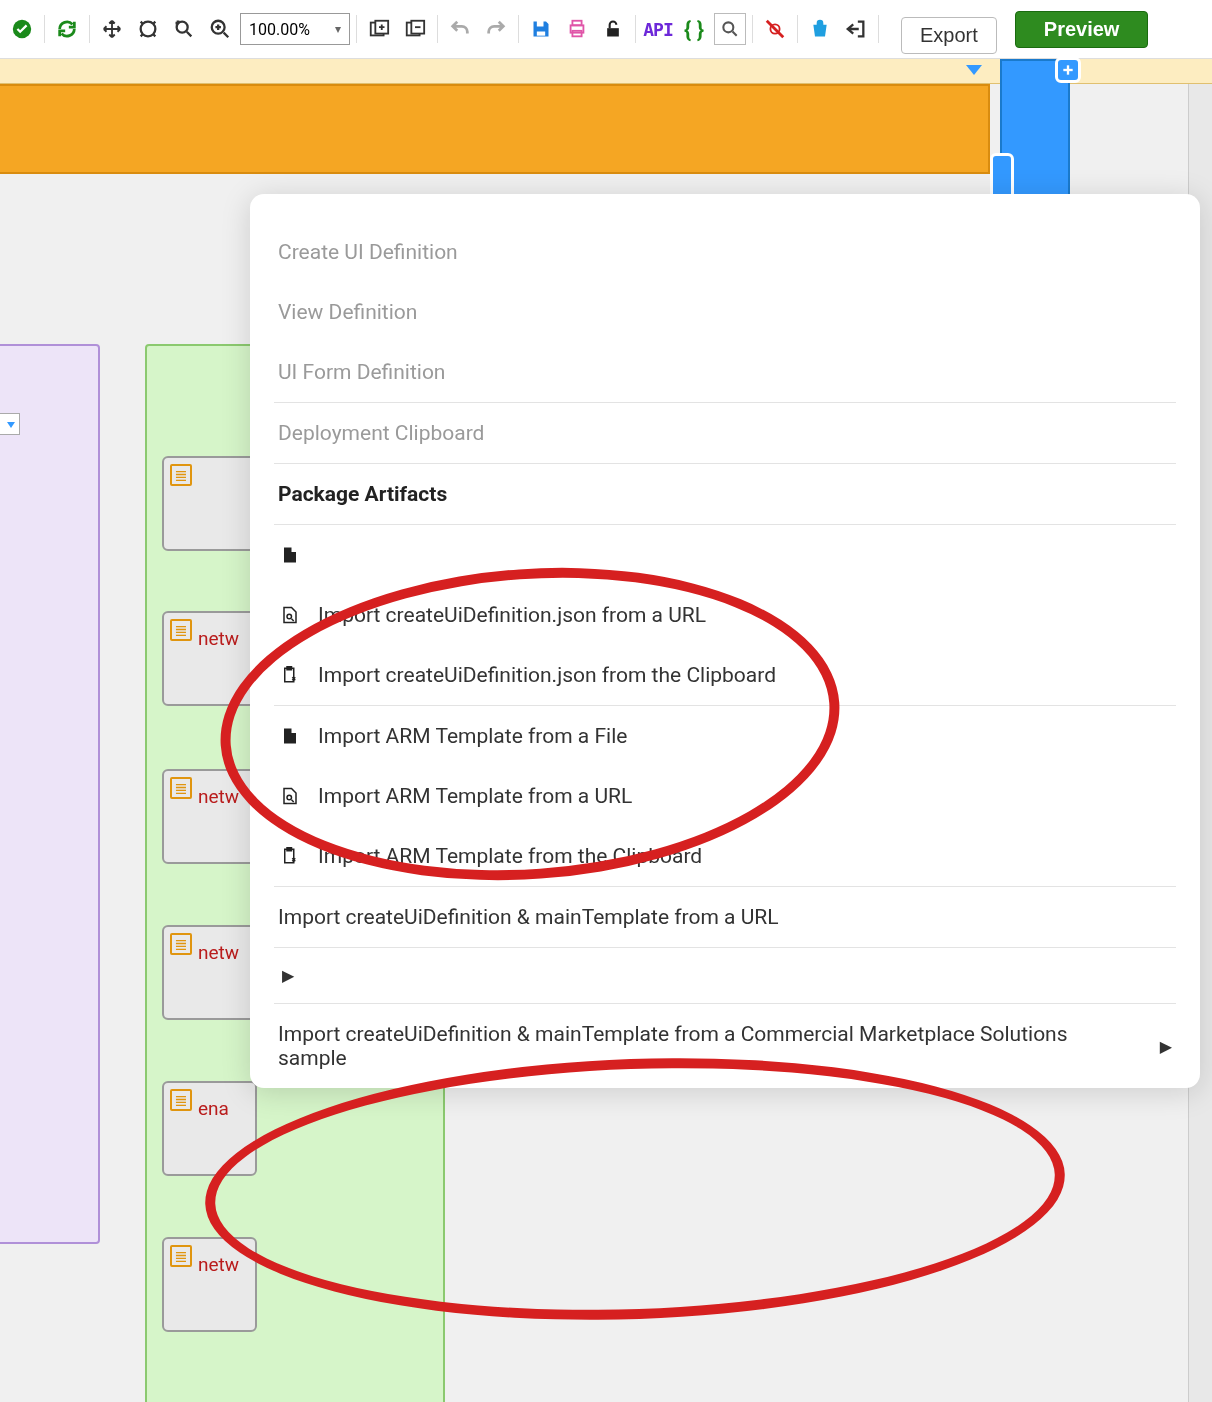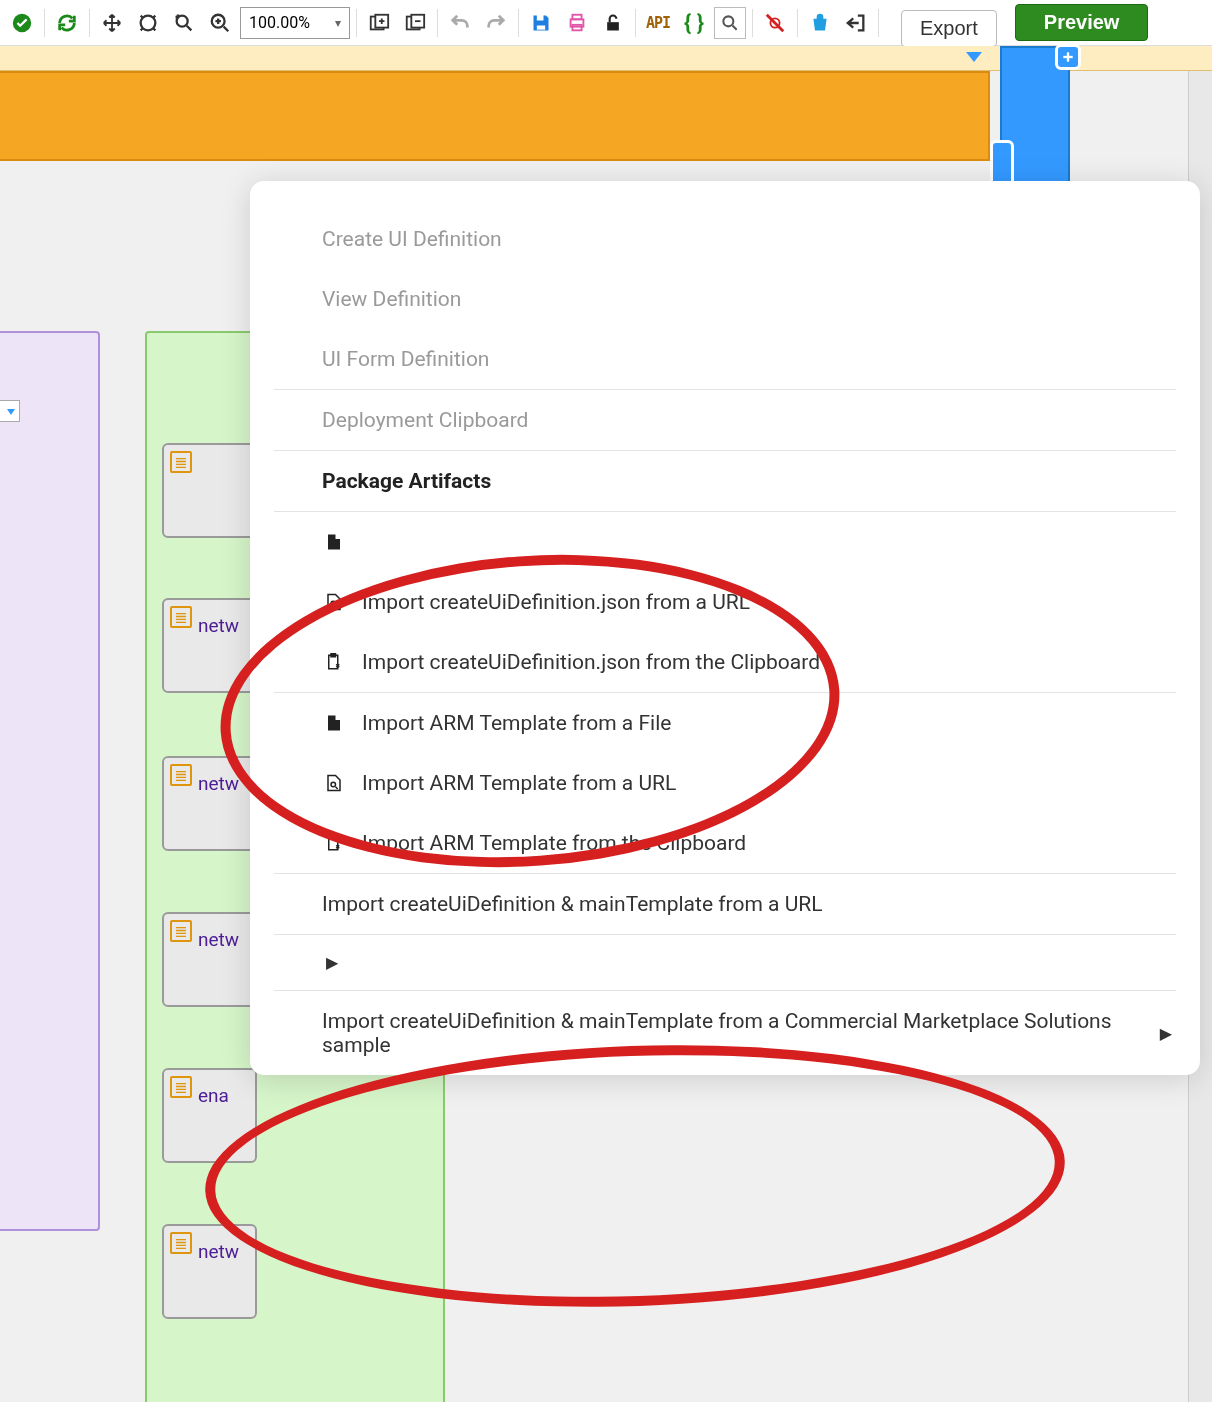--- a/index.html
+++ b/index.html
@@ -10,21 +10,21 @@
     width: 1212px;
     height: 1402px;
     overflow: hidden;
     position: relative;
   }
 
   
   .toolbar {
     background: #fff;
     border-bottom: 1px solid #ddd;
-    height: 46px;
+    height: 59px;
     display: flex;
     align-items: center;
     gap: 4px;
     padding: 0 6px;
   }
   .tb-btn {
     width: 32px;
     height: 32px;
     display: flex;
     align-items: center;
@@ -209,21 +209,21 @@
     color: #e0950f;
     font-size: 16px;
     display:flex;align-items:center;justify-content:center;
     border-radius: 2px;
   }
   .node-label {
     position: absolute;
     top: 14px;
     left: 34px;
     font-size: 19px;
-    color: #4c1d95;
+    color: #b91c1c;
   }
 
   
   .menu {
     position: absolute;
     top: 135px;
     left: 250px;
     width: 950px;
     background: #fff;
     border-radius: 14px;
@@ -231,21 +231,20 @@
     padding: 28px 0 0 0;
   }
   .menu-item {
     padding: 18px 28px;
     font-size: 21px;
     color: #333;
     display: flex;
     align-items: center;
     gap: 16px;
     cursor: pointer;
-    margin-left: 44px;
   }
   .menu-item.disabled {
     color: #9a9a9a;
     cursor: default;
   }
   .menu-item.section {
     color: #222;
     font-weight: 700;
   }
   .menu-divider {
@@ -360,21 +359,21 @@
         <rect x="7" y="14" width="10" height="6"></rect>
       </svg>
   </div>
   <div class="tb-btn">
     <svg width="20" height="20" viewBox="0 0 24 24" fill="#222">
         <rect x="5" y="11" width="14" height="10"></rect>
         <path d="M8 11V7a4 4 0 018 0" stroke="#222" stroke-width="2.5" fill="none"></path>
       </svg>
   </div>
   <div class="tb-sep"></div>
-  <div class="tb-btn" style="color:#a16207;font-family:monospace;font-size:15px;font-weight:bold;letter-spacing:-1px">API</div>
+  <div class="tb-btn" style="color:#6d28d9;font-family:monospace;font-size:18px;font-weight:bold;letter-spacing:-1px">API</div>
   <div class="tb-btn" style="color:#1b8a1b;font-size:22px;font-weight:bold">{ }</div>
   <div class="tb-btn" style="border:1px solid #bbb">
     <svg width="20" height="20" viewBox="0 0 24 24" fill="none" stroke="#555" stroke-width="2.5">
         <circle cx="10" cy="10" r="6"></circle>
         <path d="M15 15l5 5"></path>
       </svg>
   </div>
   <div class="tb-sep"></div>
   <div class="tb-btn">
     <svg width="22" height="22" viewBox="0 0 24 24">

